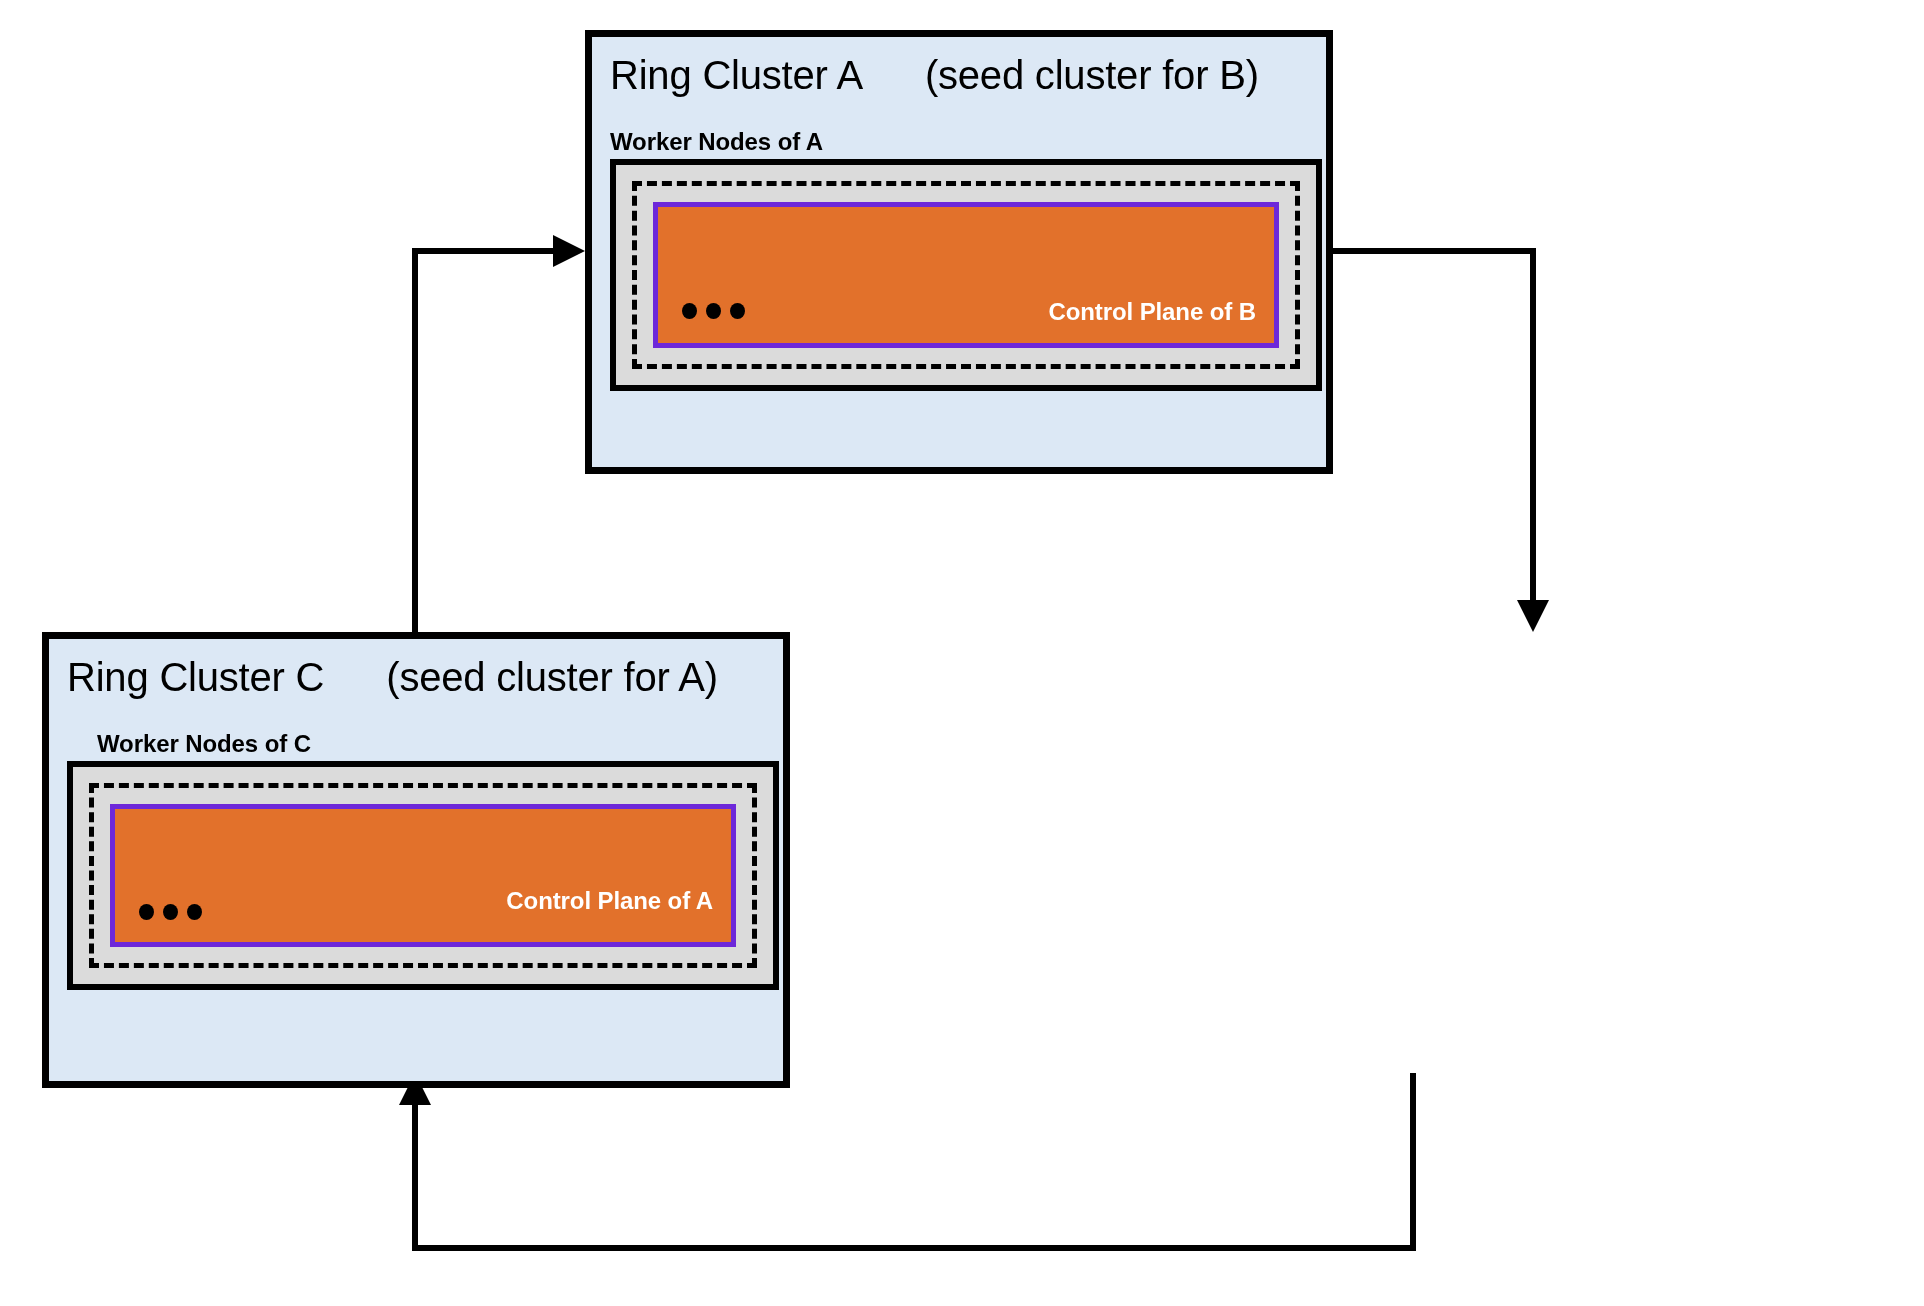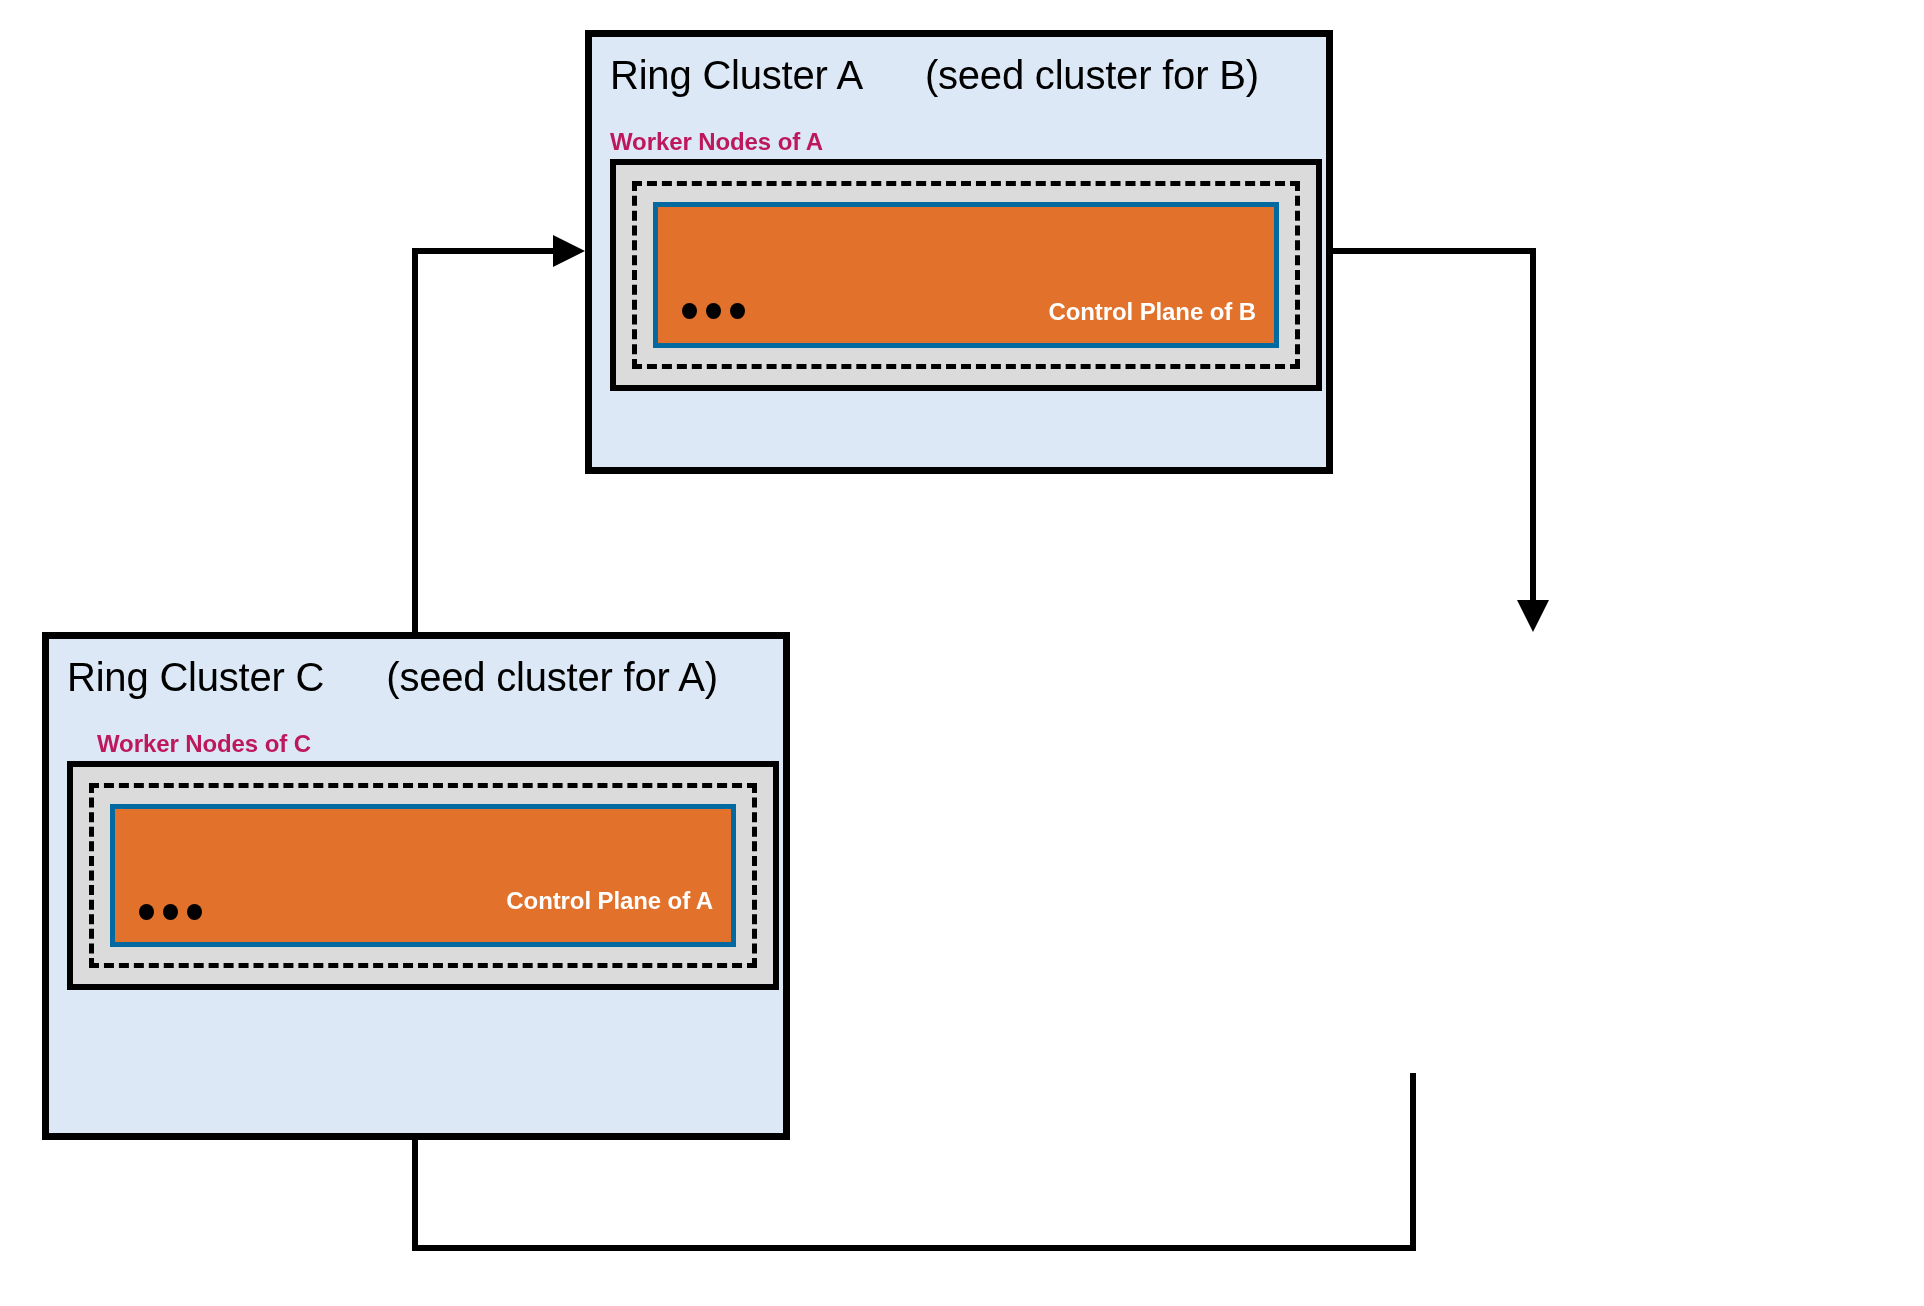--- a/index.html
+++ b/index.html
@@ -45,21 +45,21 @@
     display: inline-block;
   }
   .cluster-title .seed {
     display: inline-block;
     margin-left: 62px;
   }
 
   .worker-label {
     position: absolute;
     white-space: nowrap;
-    color: #be185d;
+    color: #000000;
     font-weight: bold;
     font-size: 24px;
     line-height: 26px;
     letter-spacing: -0.1px;
   }
 
   
   .worker-band {
     position: absolute;
     box-sizing: border-box;
@@ -73,21 +73,21 @@
     box-sizing: border-box;
     border: 5px dashed #000000;
     background: transparent;
   }
 
   
   .control-plane {
     position: absolute;
     box-sizing: border-box;
     background: #E2712B;
-    border: 5px solid #0369a1;
+    border: 5px solid #6d28d9;
     display: flex;
     align-items: center;
   }
   .cp-dots {
     position: absolute;
     display: flex;
     gap: 9px;
     align-items: center;
   }
   .cp-dots span {
@@ -162,21 +162,21 @@
             <span></span>
               <span></span>
               <span></span>
           </div>
           <div class="cp-label" style="right:18px; bottom:18px;">Control Plane of B</div>
         </div>
       </div>
     </div>
   </div>
 
-  <div class="cluster" style="left:42px; top:632px; width:748px; height:508px;">
+  <div class="cluster" style="left:42px; top:632px; width:748px; height:456px;">
     <div class="cluster-title" style="left:18px; top:16px;">
       <span class="name">Ring Cluster C</span><span class="seed">(seed cluster for A)</span>
     </div>
 
     <div class="worker-label" style="left:18px; top:92px;margin-left:30px;">Worker Nodes of C</div>
 
     <div class="worker-band" style="left:18px; top:122px; width:712px; height:229px;">
       <div class="dashed-region" style="left:16px; top:16px; right:16px; bottom:16px;">
         <div class="control-plane" style="left:16px; top:16px; right:16px; bottom:16px;">
           <div class="cp-dots" style="left:24px; bottom:22px;">

